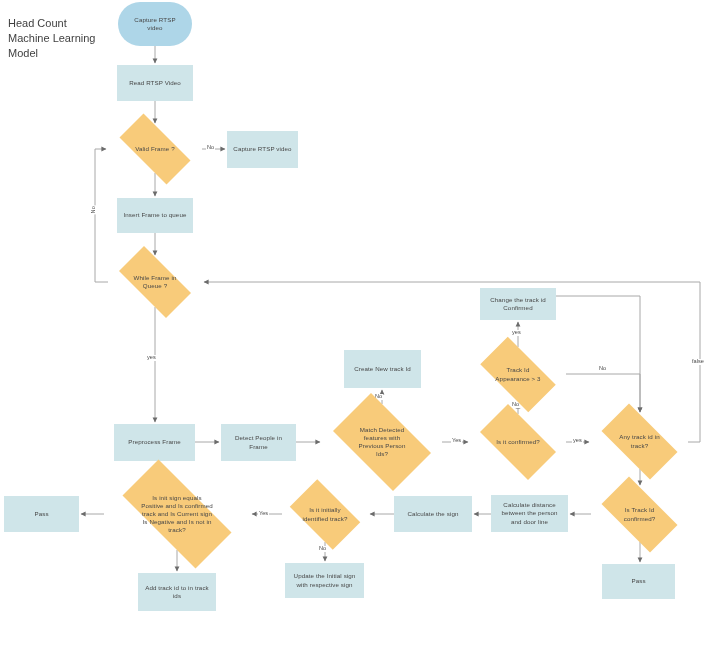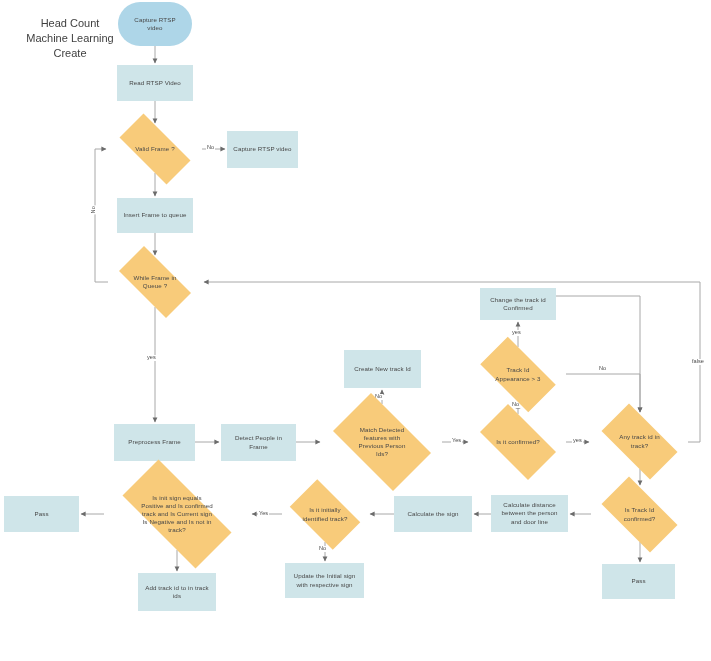--- a/index.html
+++ b/index.html
@@ -68,21 +68,20 @@
     z-index: 1;
   }
   .n-dec .txt {
     z-index: 2;
   }
   #title {
     position: absolute;
     left: 8px;
     top: 16px;
     width: 124px;
-    text-align: center;
     font-size: 11px;
     line-height: 1.35;
     color: #3f3f3f;
   }
   .elabel {
     position: absolute;
     font-size: 5.6px;
     color: #4a4a4a;
     background: #ffffff;
     padding: 0 1px;
@@ -157,21 +156,21 @@
 
       <path d="M104,514 L81,514"></path>
 
       <path d="M177,550 L177,571"></path>
     </g>
   </svg>
 
   <div id="title">
     <div>Head Count</div>
     <div>Machine Learning</div>
-    <div>Create</div>
+    <div>Model</div>
   </div>
 
   <div class="node n-start" style="left:118px;top:2px;width:74px;height:44px;">
     <span class="txt">Capture RTSP<br>video</span>
   </div>
 
   <div class="node n-proc" style="left:117px;top:65px;width:76px;height:36px;">
     <span class="txt">Read RTSP Video</span>
   </div>
 

